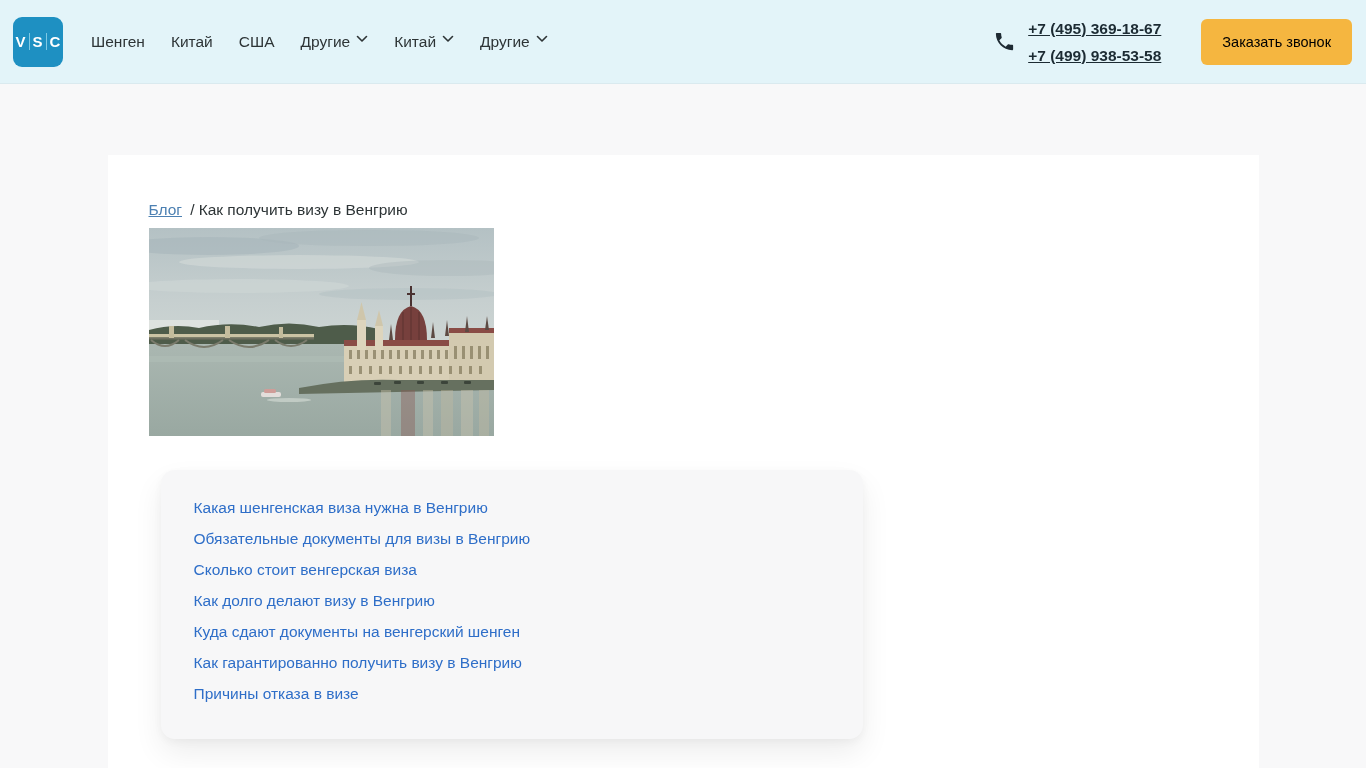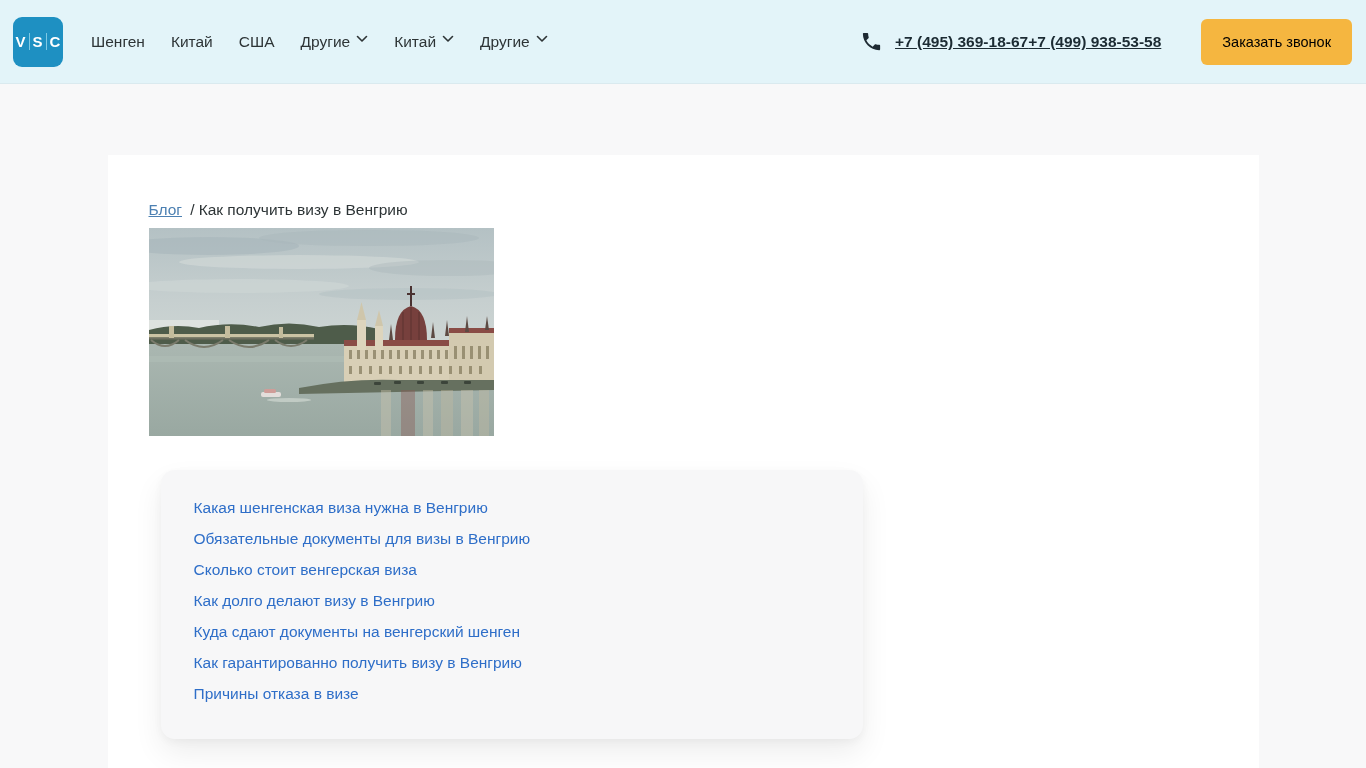--- a/index.html
+++ b/index.html
@@ -49,21 +49,21 @@
     display:inline-flex;align-items:flex-start;gap:6px;
     color:var(--text-dark);
     font-size:15.5px;
     text-decoration:none;
     cursor:pointer;
     white-space:nowrap;
   }
   .nav-item svg{display:block;margin-top:2px}
   .header-right{margin-left:auto;display:flex;align-items:center}
   .phone-icon{display:flex;align-items:center;margin-right:12px}
-  .phones{display:flex;margin-right:40px}
+  .phones{display:flex;flex-direction:column;margin-right:40px}
   .phone-link{
     color:var(--phone-text);
     font-weight:bold;
     font-size:15.5px;
     line-height:27px;
     text-decoration:underline;
     white-space:nowrap;
   }
   .cta{
     background:var(--cta-orange);

